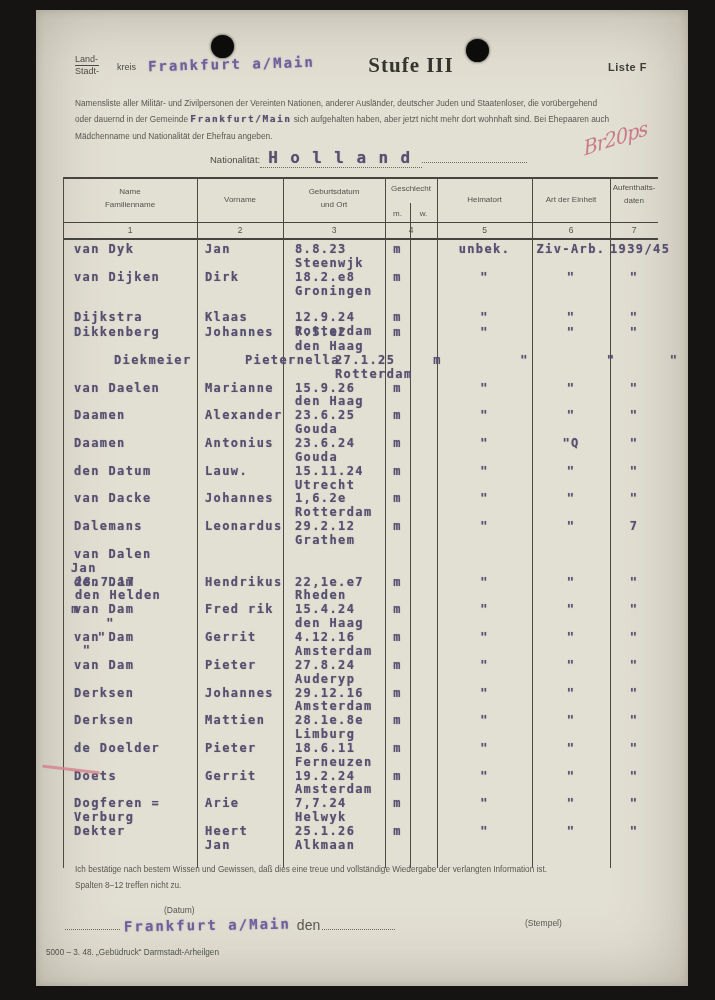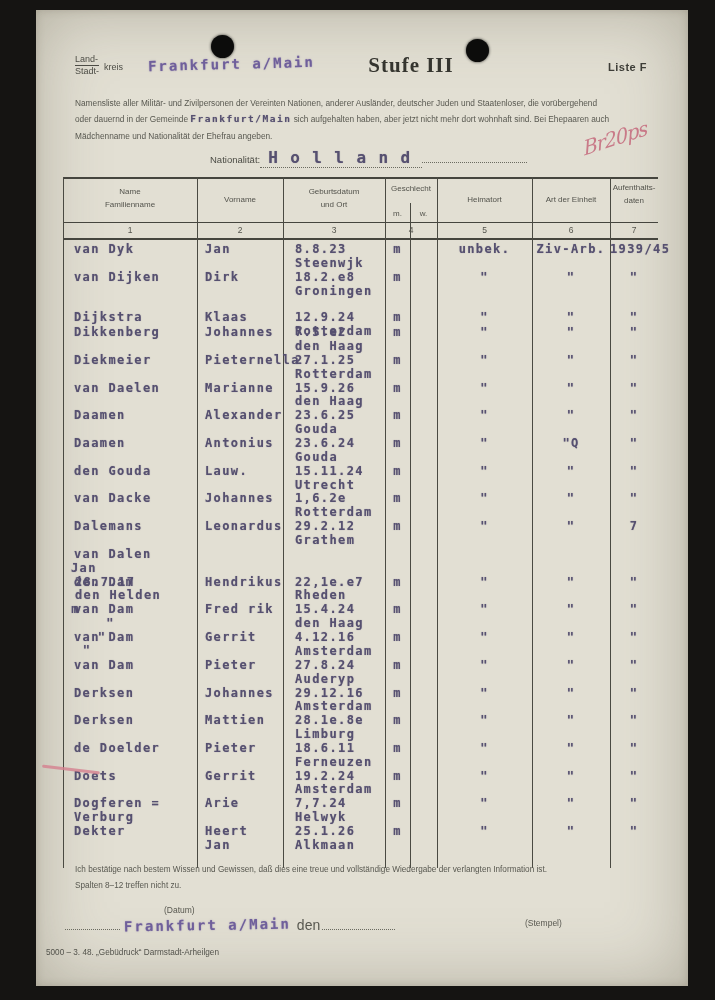--- a/index.html
+++ b/index.html
@@ -17,21 +17,21 @@
   .print { color:#4c4c45; }
   .type  { font-family:"DejaVu Sans Mono", monospace; font-weight:bold; color:#565070;
            text-shadow:0 0 1px rgba(86,80,112,.55); letter-spacing:1.4px; font-size:12px; }
   .stamp { font-family:"DejaVu Sans Mono", monospace; font-weight:bold; color:#6f5f9b;
            text-shadow:0 0 1.5px rgba(111,95,155,.6); letter-spacing:2px; font-size:14px; }
 
   
   .kreis { position:absolute; left:39px; top:44px; display:flex; align-items:center; font-size:9px; }
   .kreis .frac span { display:block; }
   .kreis .frac .top { border-bottom:1px solid #4c4c45; padding-bottom:1px; }
-  .kreis .suffix { margin-left:5px; margin-top:4px; }
+  .kreis .suffix { margin-left:18px; margin-top:4px; }
   .kreis-stamp { position:absolute; left:112px; top:46px; transform:rotate(-1.5deg); }
   .title { position:absolute; left:310px; top:43px; width:130px; text-align:center;
            font-family:"Liberation Serif", serif; font-weight:bold; font-size:21px; color:#35352f; letter-spacing:1px; }
   .liste { position:absolute; left:572px; top:51px; font-size:11px; font-weight:bold; color:#3d3d37; letter-spacing:.5px; }
 
   .intro { position:absolute; left:39px; top:85px; width:590px; font-size:8.3px; line-height:16.4px; color:#585850; white-space:nowrap; }
   .intro .type { font-size:9.5px; letter-spacing:1.5px; }
 
   .red-scribble { position:absolute; left:546px; top:116px; font-family:"DejaVu Serif", serif; font-style:italic;
                   font-size:20px; color:#c5697c; transform:rotate(-18deg) skewX(-12deg); opacity:.85; letter-spacing:-1px; }
@@ -251,21 +251,21 @@
           <div class="c type heim">
             <div>"</div>
           </div>
           <div class="c type einh">
             <div>"</div>
           </div>
           <div class="c type auf">
             <div>"</div>
           </div>
         </div>
-        <div class="trow" style="top: 176.88px; left: 0px;">
+        <div class="trow" style="top: 176.88px; left: 0px; padding-left: 40px;">
           <div class="c type name">
             <div>Diekmeier</div>
           </div>
           <div class="c type vor">
             <div>Pieternella</div>
           </div>
           <div class="c type geb">
             <div>27.1.25</div>
             <div>Rotterdam</div>
           </div>
@@ -361,21 +361,21 @@
           </div>
           <div class="c type einh">
             <div>"Q</div>
           </div>
           <div class="c type auf">
             <div>"</div>
           </div>
         </div>
         <div class="trow" style="top: 287.76px; left: 0px;">
           <div class="c type name">
-            <div>den Gouda</div>
+            <div>den Datum</div>
           </div>
           <div class="c type vor">
             <div>Lauw.</div>
           </div>
           <div class="c type geb">
             <div>15.11.24</div>
             <div>Utrecht</div>
           </div>
           <div class="c type m">
             <div>m</div>

